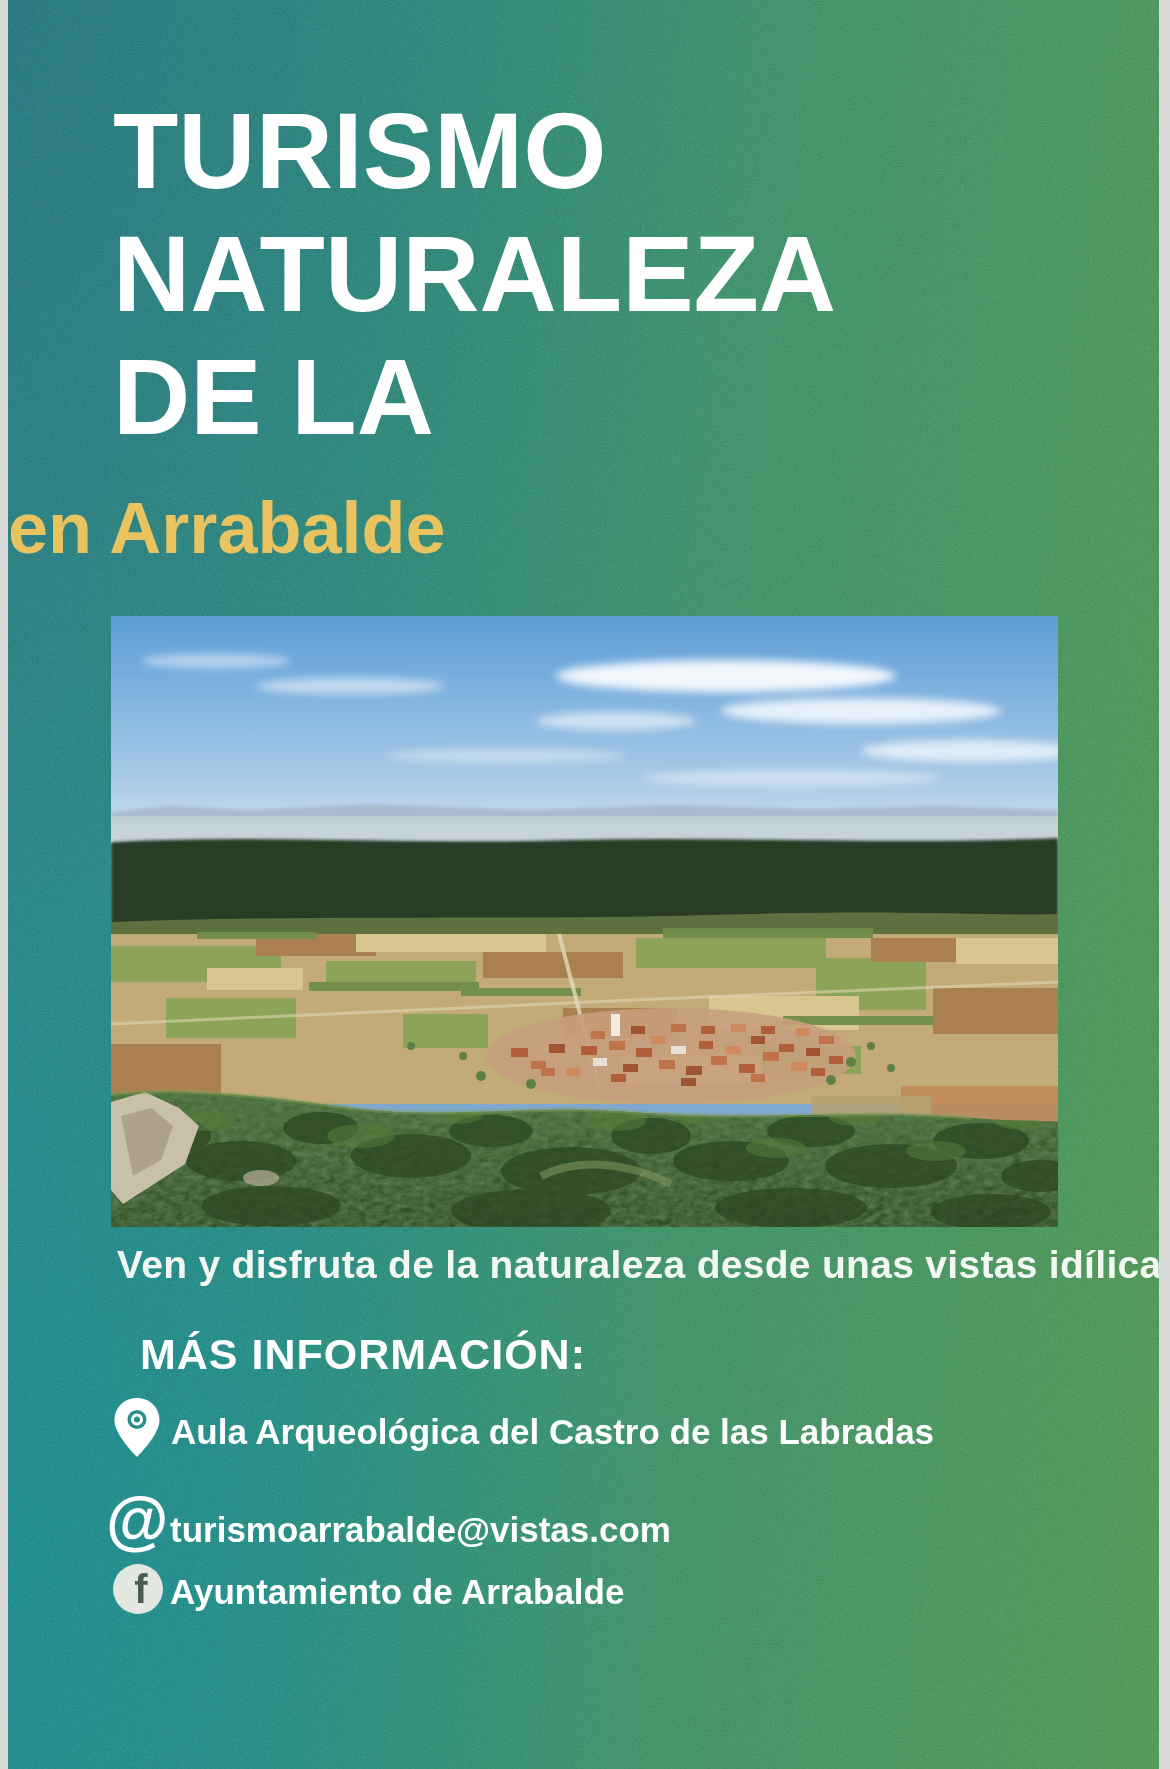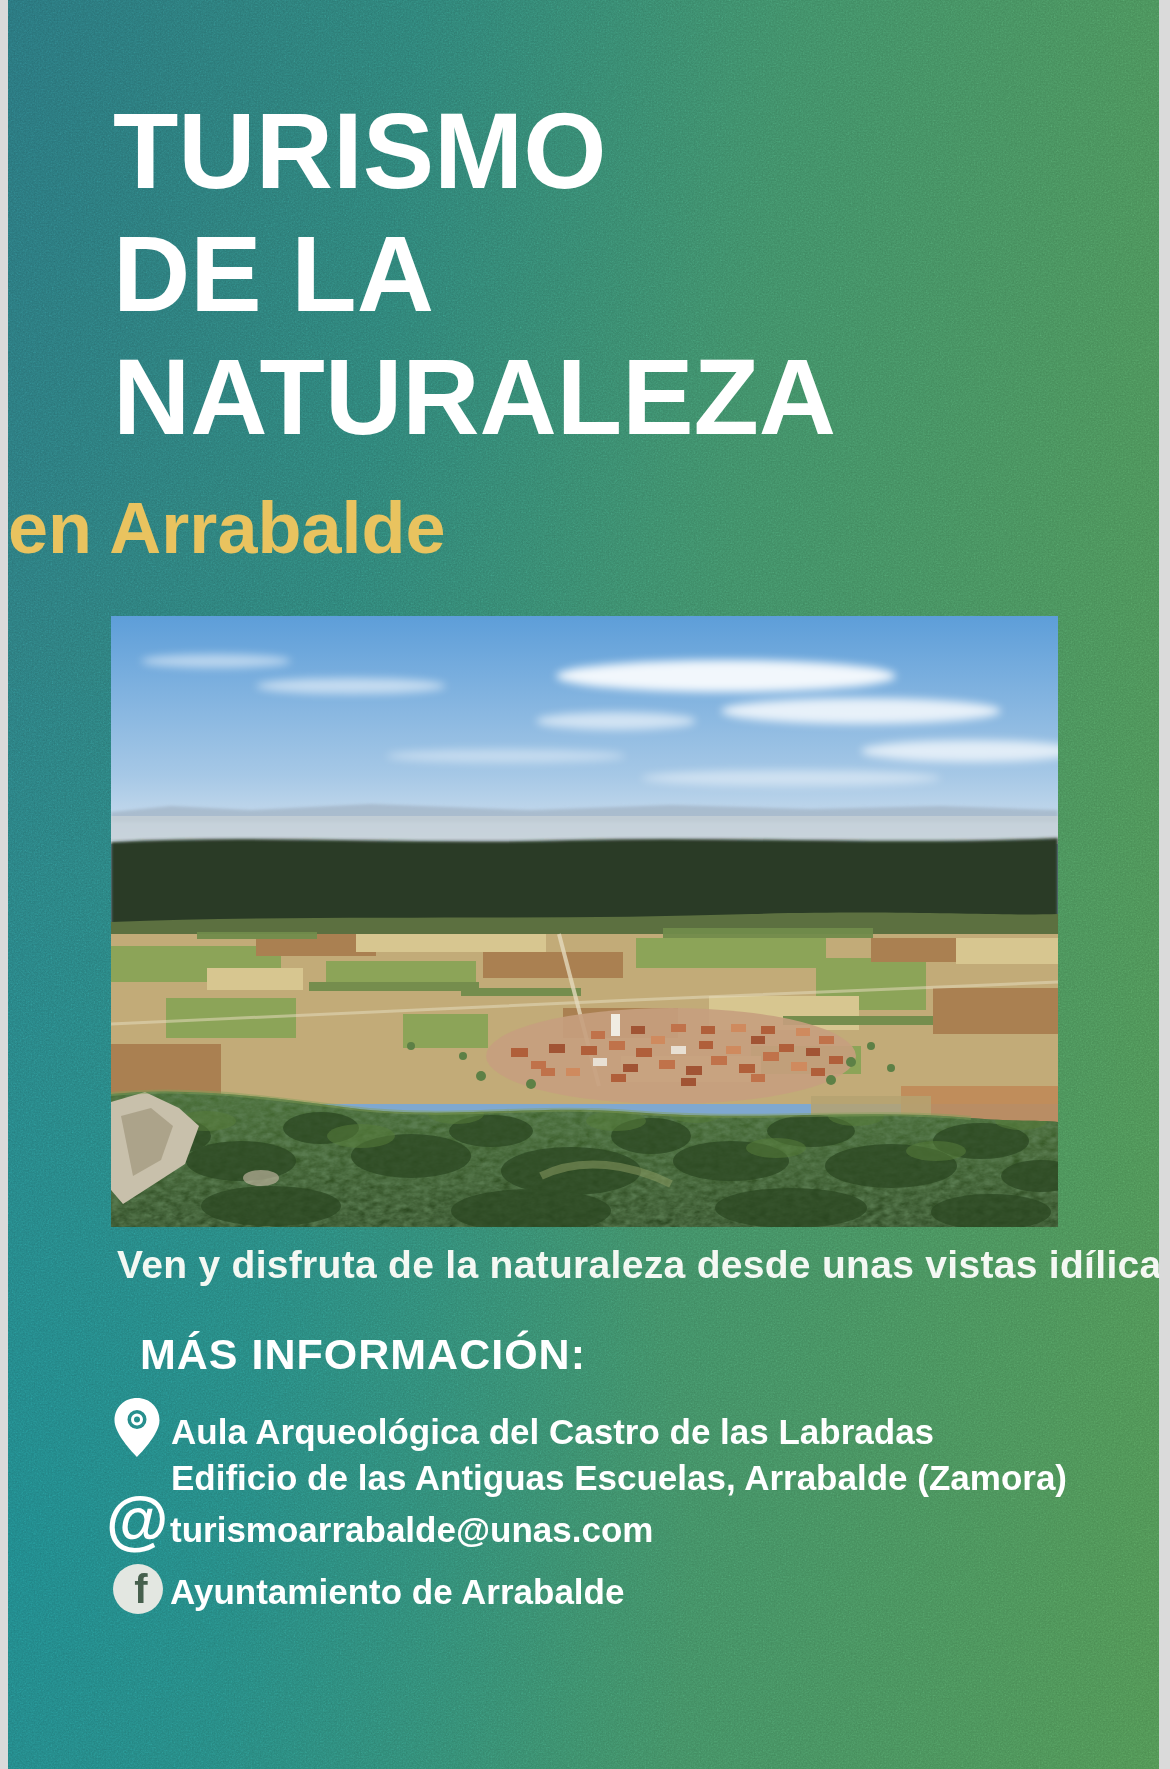--- a/index.html
+++ b/index.html
@@ -74,22 +74,22 @@
       <feTurbulence type="fractalNoise" baseFrequency="0.65" numOctaves="2" stitchTiles="stitch"></feTurbulence>
       <feColorMatrix type="saturate" values="0"></feColorMatrix>
     </filter>
     <rect width="100%" height="100%" filter="url(#grainBG)"></rect>
   </svg>
 
   <div class="content">
 
     <div class="title">
       <div>TURISMO</div>
+      <div>NATURALEZA</div>
       <div>DE LA</div>
-      <div>NATURALEZA</div>
     </div>
 
     <div class="subtitle">en Arrabalde</div>
 
     <div class="photo-frame">
       <svg xmlns="http://www.w3.org/2000/svg" width="947" height="611" viewBox="0 0 947 611">
         <defs>
           <linearGradient id="sky" x1="0" y1="0" x2="0" y2="1">
             <stop offset="0" stop-color="#5d9ed9"></stop>
             <stop offset="0.7" stop-color="#a6c8e6"></stop>
@@ -273,25 +273,24 @@
     <div class="info-heading">MÁS INFORMACIÓN:</div>
 
     <svg class="pin-icon" xmlns="http://www.w3.org/2000/svg" width="50" height="62" viewBox="0 0 50 62">
       <path fill="#ffffff" fill-rule="evenodd" d="M25,1 C12,1 2.5,10.5 2.5,23.5 C2.5,38 25,60 25,60 C25,60 47.5,38 47.5,23.5 C47.5,10.5 38,1 25,1 Z
            M25,32 A9.5,9.5 0 1 1 25,13 A9.5,9.5 0 1 1 25,32 Z"></path>
       <circle cx="25" cy="22.5" r="4.5" fill="none" stroke="#ffffff" stroke-width="3"></circle>
     </svg>
 
     <div class="loc-lines contact-text">
       <div>Aula Arqueológica del Castro de las Labradas</div>
-      <div>Edificio de las Antiguas Escuelas, Arrabalde (Zamora)</div>
     </div>
 
     <div class="at-icon">@</div>
-    <div class="email-line contact-text">turismoarrabalde@unas.com</div>
+    <div class="email-line contact-text">turismoarrabalde@vistas.com</div>
 
     <svg class="fb-icon" xmlns="http://www.w3.org/2000/svg" width="52" height="52" viewBox="0 0 52 52">
       <circle cx="26" cy="26" r="25" fill="#e3e7e1"></circle>
       <text x="29" y="40" text-anchor="middle" font-family="Liberation Sans, sans-serif" font-size="40" font-weight="bold" fill="#46604d">f</text>
     </svg>
     <div class="fb-line contact-text">Ayuntamiento de Arrabalde</div>
 
   </div>
 </div>
 

